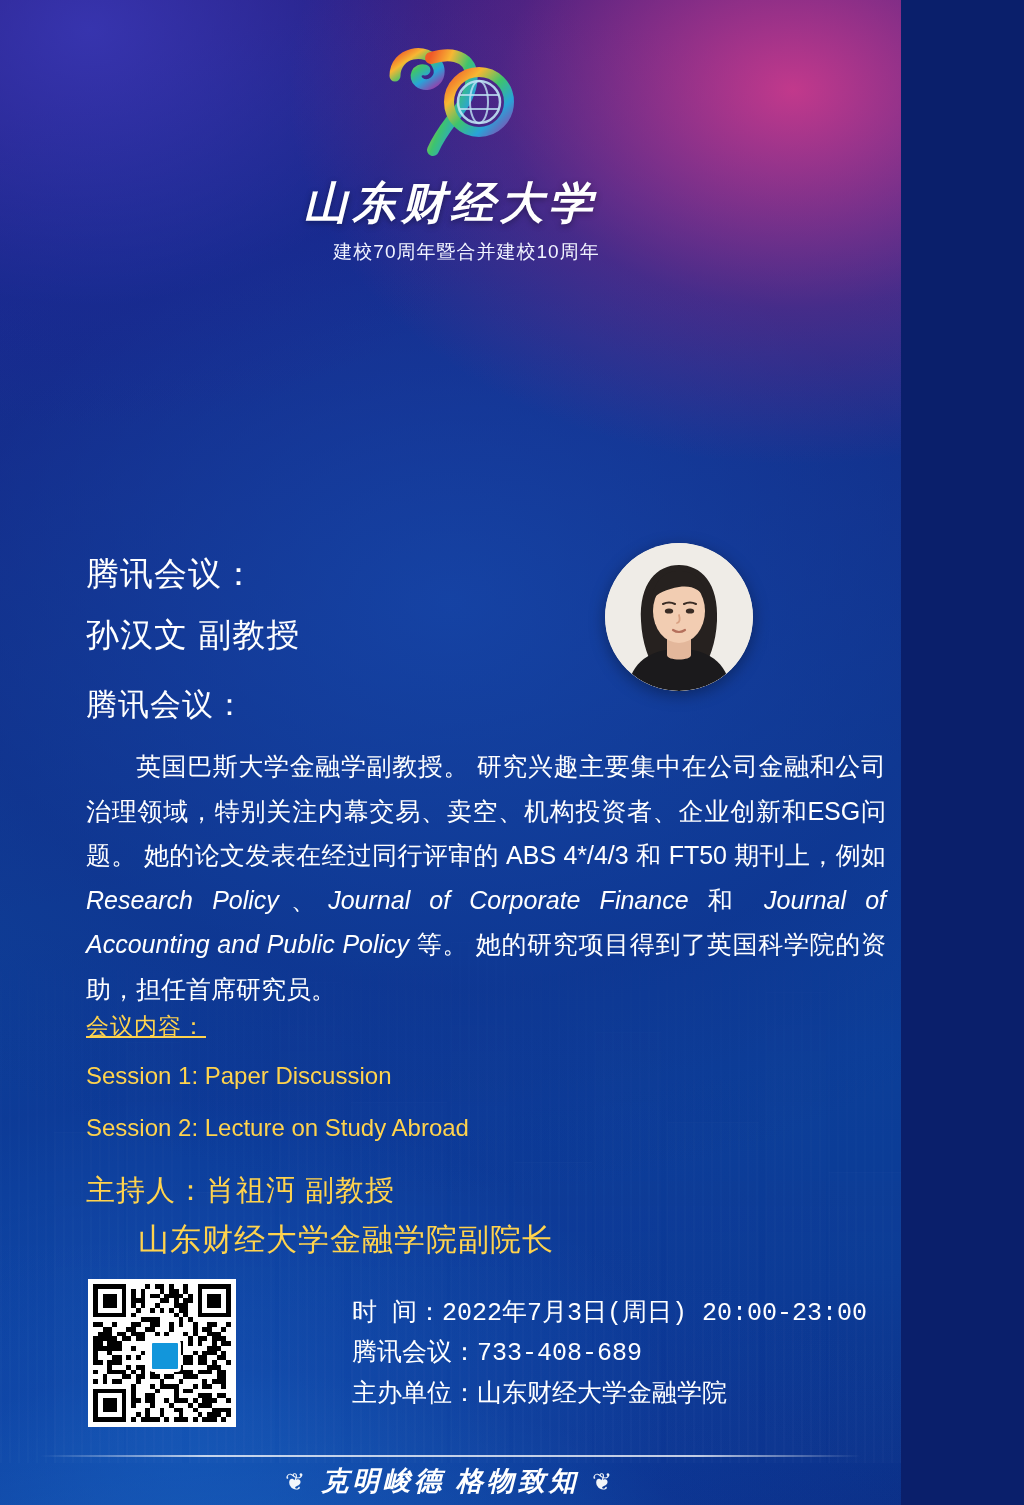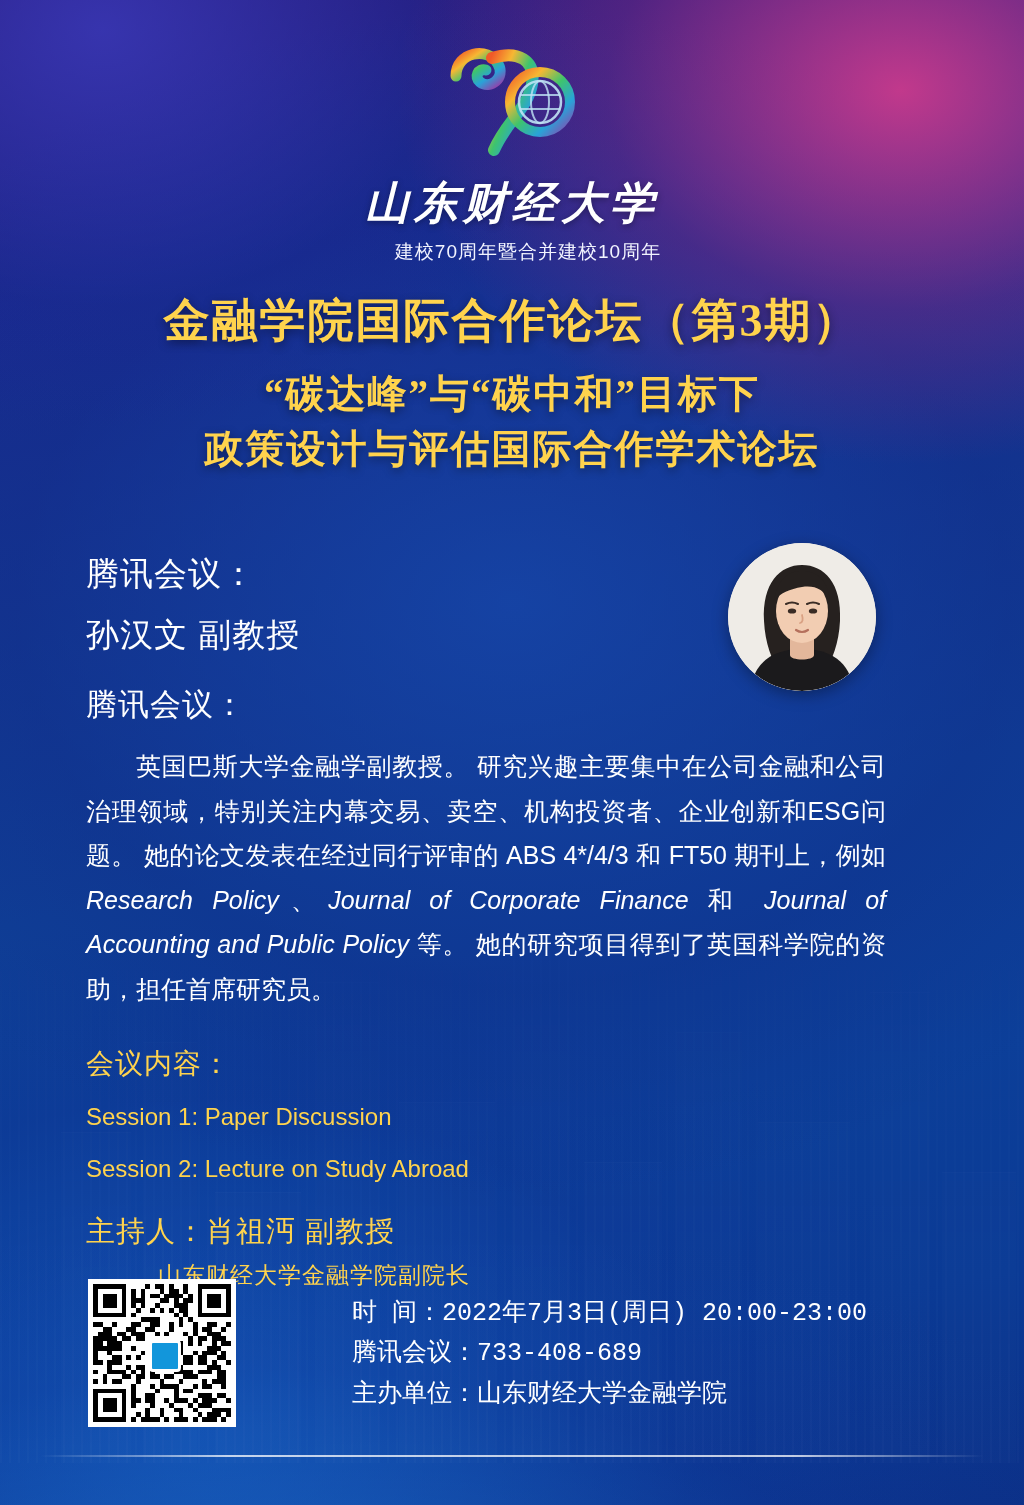--- a/index.html
+++ b/index.html
@@ -8,21 +8,21 @@
   }
   body {
     width: 1024px;
     height: 1505px;
     font-family: "Liberation Sans", sans-serif;
     background: #0a1f6b;
     overflow: hidden;
   }
   .poster {
     position: relative;
-    width: 1024px;
+    width: 901px;
     height: 1505px;
     overflow: hidden;
     background:
       radial-gradient(ellipse 700px 520px at 88% 6%, rgba(222,60,140,0.85) 0%, rgba(160,40,130,0.35) 42%, rgba(40,30,120,0) 72%),
       radial-gradient(ellipse 620px 500px at 10% 2%, rgba(60,60,190,0.75) 0%, rgba(30,40,150,0.25) 55%, rgba(20,30,110,0) 80%),
       radial-gradient(ellipse 900px 700px at 50% 40%, rgba(22,70,170,0.75) 0%, rgba(15,45,140,0.4) 55%, rgba(12,30,110,0) 85%),
       radial-gradient(ellipse 900px 600px at 20% 95%, rgba(20,90,190,0.65) 0%, rgba(12,50,150,0.3) 55%, rgba(10,30,110,0) 85%),
       linear-gradient(170deg, #2a1a7a 0%, #1b2a8e 18%, #14368f 38%, #0f3f96 55%, #0c3f99 72%, #0a3a95 86%, #0b2f86 100%);
   }
   
@@ -143,42 +143,42 @@
     color: #ffffff;
     text-indent: 2em;
     text-align: justify;
     width: 800px;
   }
   .bio-text em {
     font-style: italic;
   }
 
   .meeting-label {
-    margin-top: 34px;
-    font-size: 28px;
+    font-size: 23px;
     color: #ffd34d;
     letter-spacing: 1px;
+    text-decoration: underline;
   }
   .session {
     margin-top: 16px;
     font-size: 24px;
     line-height: 1.48;
     color: #ffd34d;
   }
 
   .host-line {
     margin-top: 26px;
     font-size: 29px;
     color: #ffd34d;
     letter-spacing: 1px;
   }
   .host-sub {
     margin-top: 8px;
-    margin-left: 72px;
-    font-size: 23px;
+    margin-left: 52px;
+    font-size: 31px;
     color: #ffd34d;
     letter-spacing: 1px;
   }
 
   
   .photo {
     position: absolute;
     top: 543px;
     right: 148px;
     width: 148px;
@@ -311,27 +311,20 @@
       <circle cx="108" cy="62" r="21" fill="none" stroke="#bfe3f5" stroke-width="2.5" opacity="0.9"></circle>
       <ellipse cx="108" cy="62" rx="9" ry="21" fill="none" stroke="#bfe3f5" stroke-width="2" opacity="0.8"></ellipse>
       <path d="M88 55 H128 M88 69 H128" stroke="#bfe3f5" stroke-width="2" opacity="0.8"></path>
 
       <path d="M38 106 H118" stroke="url(#goldv)" stroke-width="5" stroke-linecap="round"></path>
     </svg>
     <div class="univ-name">山东财经大学</div>
     <div class="univ-sub">建校70周年暨合并建校10周年</div>
   </div>
 
-  <div class="title-block">
-    <div class="main-title">金融学院国际合作论坛（第3期）</div>
-    <div class="sub-title">
-      <div>“碳达峰”与“碳中和”目标下</div>
-      <div>政策设计与评估国际合作学术论坛</div>
-    </div>
-  </div>
 
   <div class="photo">
     <svg viewBox="0 0 148 148" width="148" height="148">
       <defs>
         <clipPath id="circ">
             <circle cx="74" cy="74" r="74"></circle>
           </clipPath>
       </defs>
       <g clip-path="url(#circ)">
         <rect x="0" y="0" width="148" height="148" fill="#efece7"></rect>
@@ -680,15 +673,18 @@
     <div class="row">
       <span class="lbl">腾讯会议：</span><span>733-408-689</span>
     </div>
     <div class="row">
       <span class="lbl">主办单位：</span><span>山东财经大学金融学院</span>
     </div>
   </div>
 
   <div class="bottom-bar">
     <div class="bottom-rule"></div>
+    <div class="motto">
+      <span class="orn">❦</span><span>克明峻德  格物致知</span><span class="orn">❦</span>
+    </div>
   </div>
 
 </div>
 
 </body></html>

